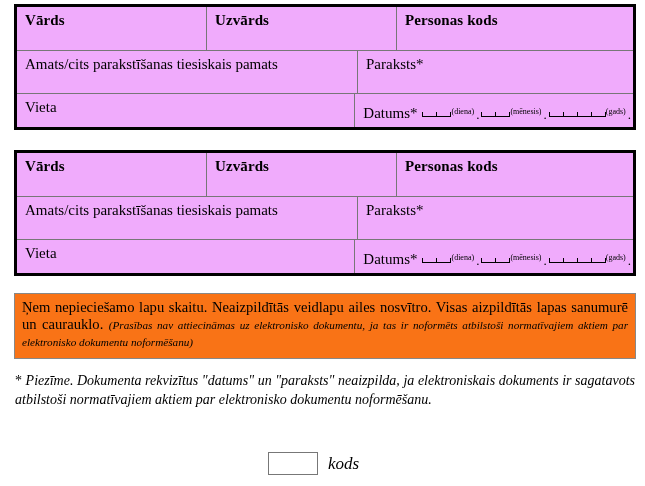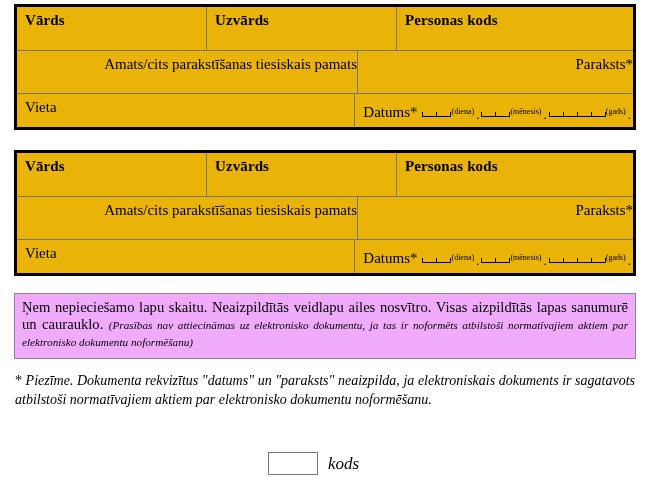--- a/index.html
+++ b/index.html
@@ -16,34 +16,33 @@
     overflow: hidden;
   }
 
   
   .sig-table {
     position: absolute;
     left: 14px;
     width: 622px;
     box-sizing: border-box;
     border: 3px solid #000000;
-    background: #eab308;
+    background: #f0abfc;
   }
   .sig-table.first { top: 4px; }
   .sig-table.second { top: 150px; }
 
   .row {
     display: flex;
     box-sizing: border-box;
   }
   .row.header-row { height: 43px; }
   .row.mid-row {
     height: 43px;
     border-top: 1px solid #777777;
-    text-align: right;
   }
   .row.bottom-row {
     height: 34px;
     border-top: 1px solid #777777;
   }
 
   .cell {
     box-sizing: border-box;
     padding: 4px 0 0 8px;
     position: relative;
@@ -64,21 +63,21 @@
     font-size: 15px;
     letter-spacing: 0.1px;
   }
   .lbl-norm {
     font-size: 15px;
   }
 
   
   .date-wrap {
     display: flex;
-    align-items: flex-start;
+    align-items: center;
     white-space: nowrap;
   }
   .date-word {
     font-size: 15px;
     line-height: 1;
     padding-top: 1px;
   }
   .date-groups {
     display: flex;
     align-items: flex-start;
@@ -122,21 +121,21 @@
 
   
   .note-box {
     position: absolute;
     left: 14px;
     top: 293px;
     width: 622px;
     height: 66px;
     box-sizing: border-box;
     border: 1px solid #888888;
-    background: #f0abfc;
+    background: #f97316;
     padding: 5px 7px 0 7px;
   }
   .note-main {
     font-size: 14.6px;
     line-height: 1.16;
     text-align: justify;
     margin: 0;
   }
   .note-ital {
     font-style: italic;

